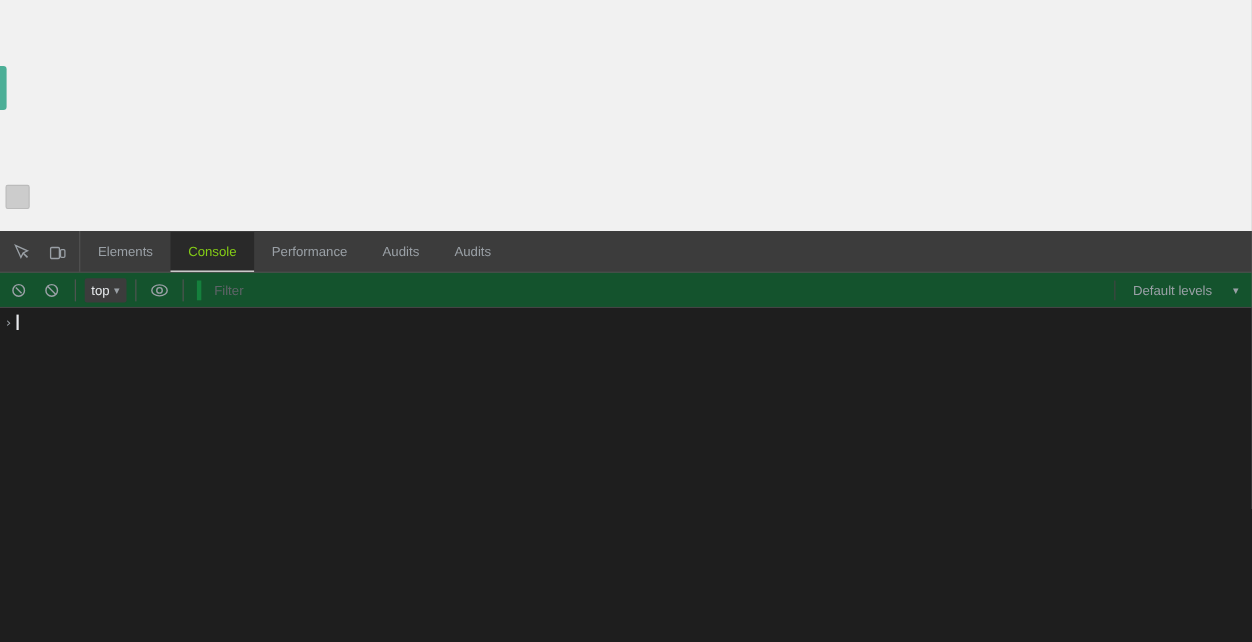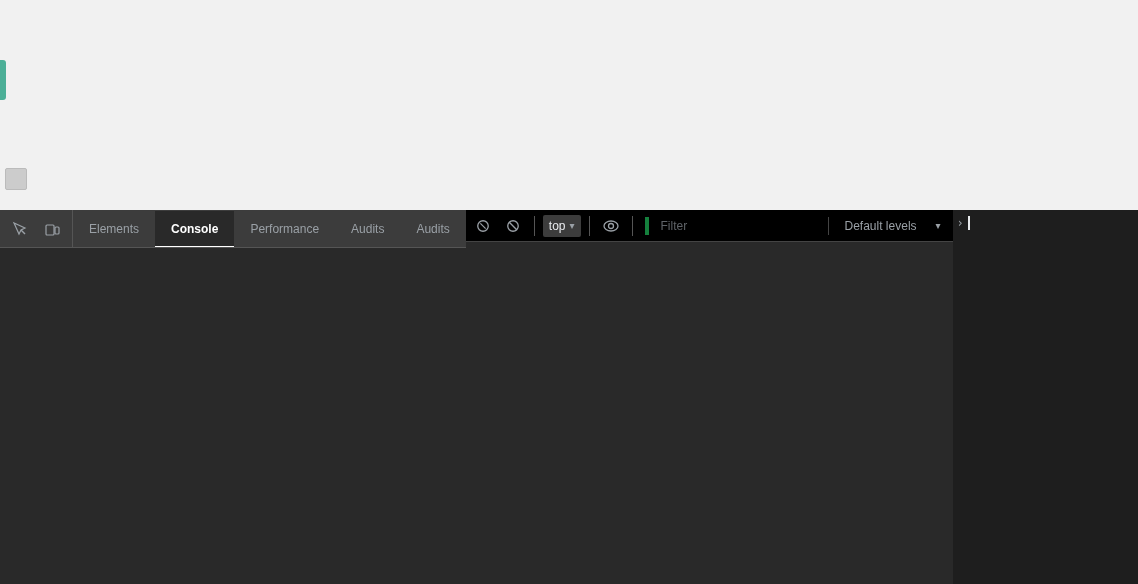--- a/index.html
+++ b/index.html
@@ -46,21 +46,21 @@
       border: 1px solid #bbb;
       border-radius: 2px;
     }
 
     
     .devtools {
       width: 1138px;
       height: 374px;
       background: #292929;
       display: flex;
-      flex-direction: row;
+      flex-direction: column;
     }
 
     
     .devtools-tabbar {
       height: 38px;
       background: #3c3c3c;
       display: flex;
       align-items: stretch;
       border-bottom: 1px solid #555;
       flex-shrink: 0;
@@ -102,30 +102,29 @@
       font-size: 12px;
       color: #9aa0a6;
       cursor: pointer;
       white-space: nowrap;
       border-bottom: 2px solid transparent;
       position: relative;
       top: 1px;
     }
 
     .tab-item.active {
-      color: #ffffff;
+      color: #84cc16;
       background: #292929;
       border-bottom: 2px solid #fff;
-      font-weight: bold;
     }
 
     
     .devtools-toolbar {
       height: 32px;
-      background: #000000;
+      background: #14532d;
       display: flex;
       align-items: center;
       padding: 0 4px;
       gap: 4px;
       border-bottom: 1px solid #444;
       flex-shrink: 0;
     }
 
     .toolbar-icon-btn {
       width: 26px;

